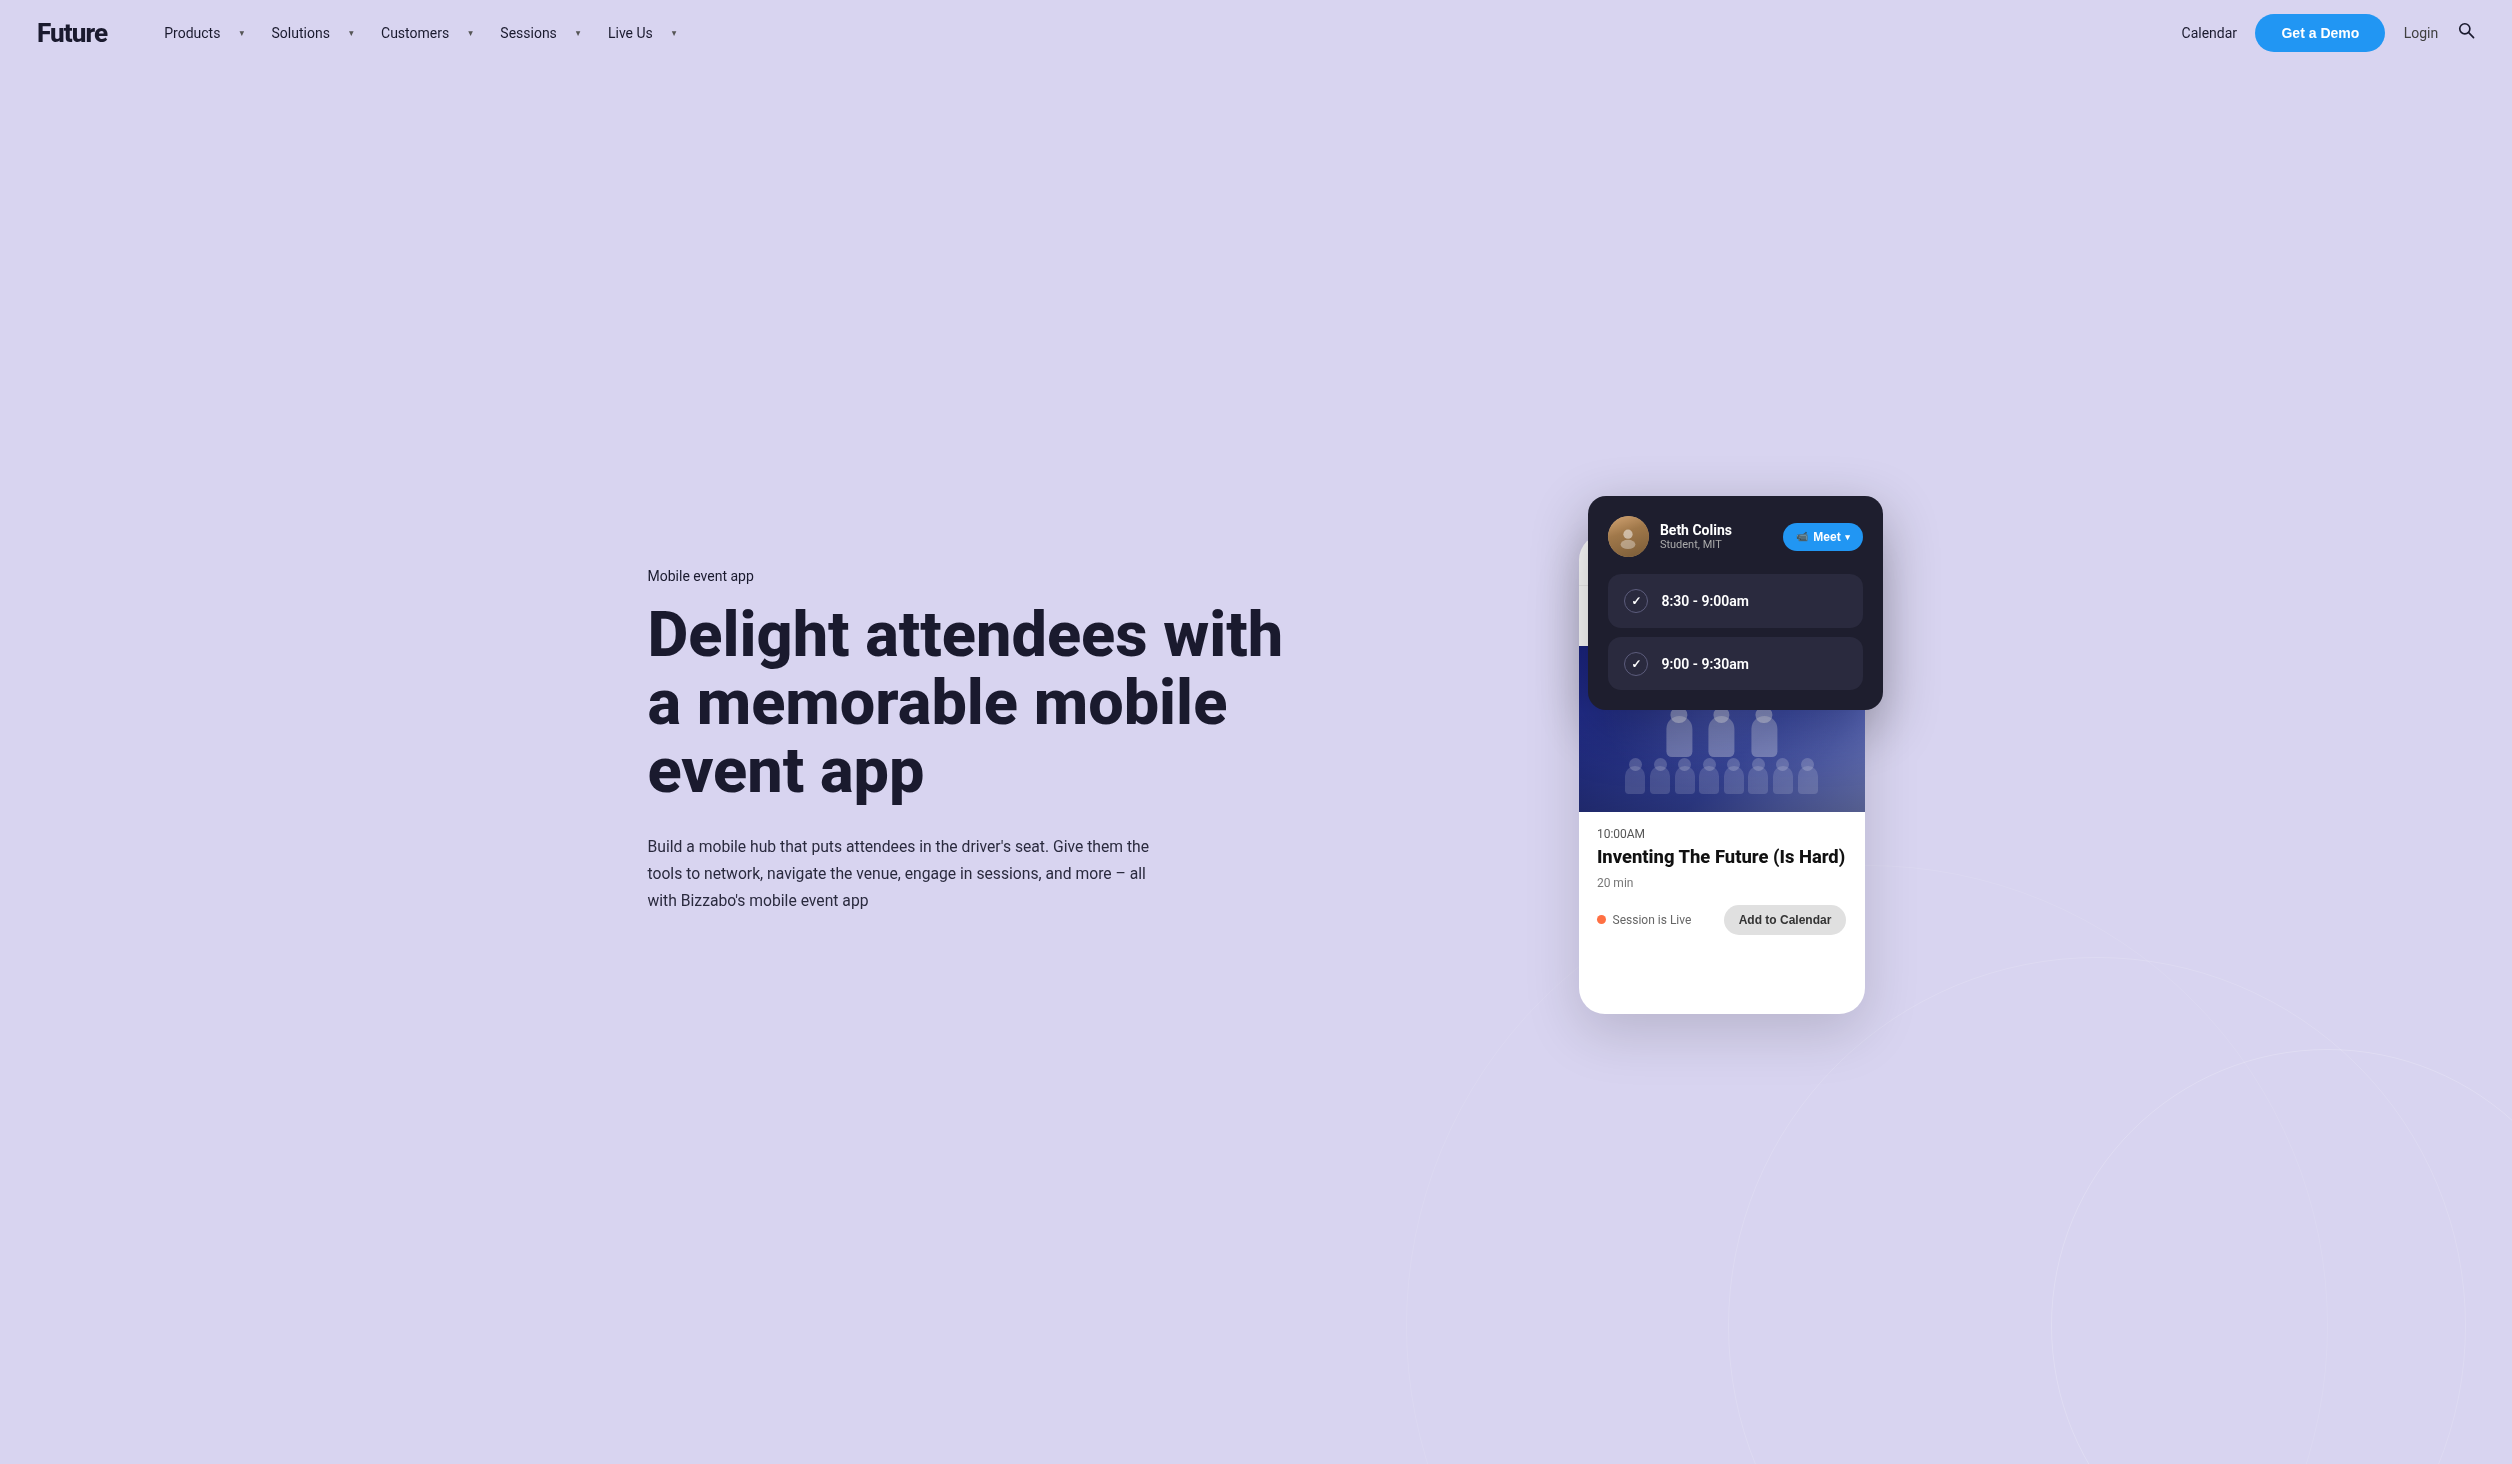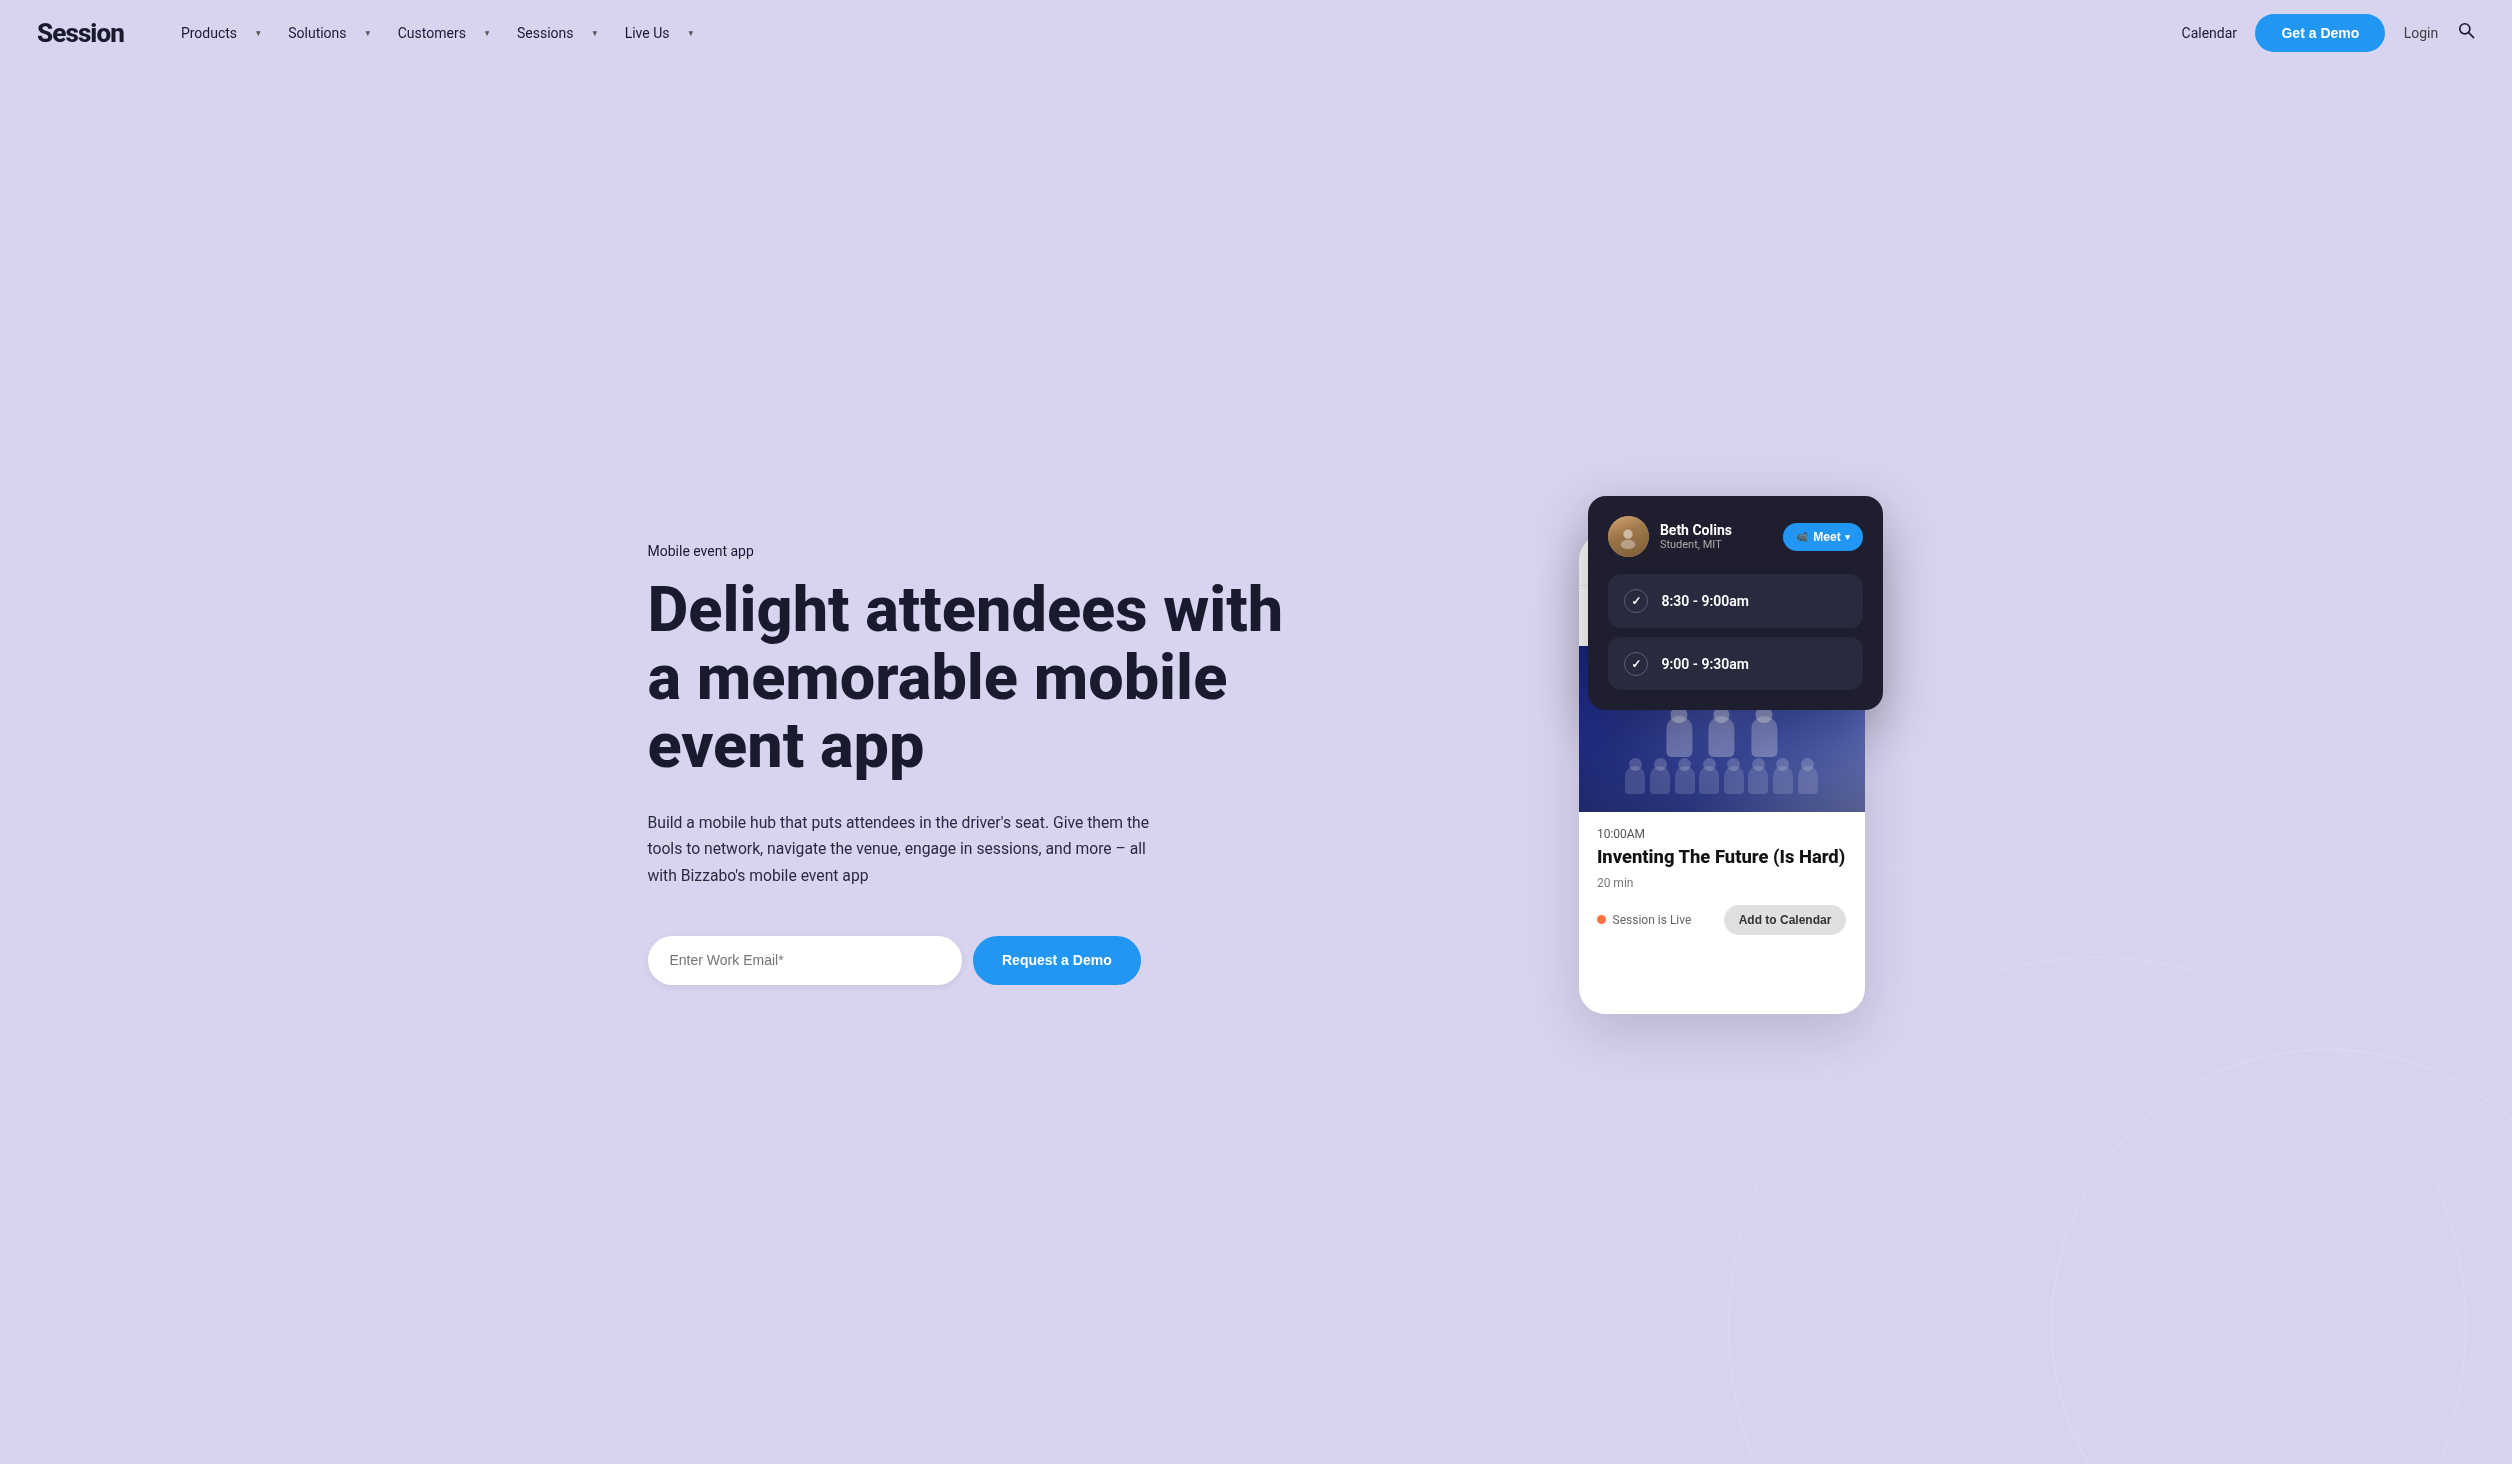--- a/index.html
+++ b/index.html
@@ -458,21 +458,21 @@
 </head>
 <body>
 
 <div class="bg-circles">
   <div class="bg-circle-1"></div>
   <div class="bg-circle-2"></div>
   <div class="bg-circle-3"></div>
 </div>
 
 <nav>
-  <a class="nav-logo">Session</a>
+  <a class="nav-logo">Future</a>
 
   <div class="nav-links">
     <div class="nav-item">
       <span>Products</span>
       <span class="chevron">▾</span>
     </div>
     <div class="nav-item">
       <span>Solutions</span>
       <span class="chevron">▾</span>
     </div>
@@ -503,24 +503,20 @@
   </div>
 </nav>
 
 <section class="hero">
 
   <div class="hero-content">
     <p class="hero-eyebrow">Mobile event app</p>
     <h1 class="hero-title">Delight attendees with a memorable mobile event app</h1>
     <p class="hero-desc">Build a mobile hub that puts attendees in the driver's seat. Give them the tools to network, navigate the venue, engage in sessions, and more – all with Bizzabo's mobile event app</p>
 
-    <div class="hero-form">
-      <input class="email-input" type="email" placeholder="Enter Work Email*" style="">
-      <button class="btn-request">Request a Demo</button>
-    </div>
   </div>
 
   <div class="hero-visuals">
 
     <div class="floating-card">
       <div class="user-profile">
         <div class="user-info">
           <div class="user-avatar">
             <div class="user-avatar-inner">
               <svg width="26" height="26" viewBox="0 0 28 28" fill="none">

